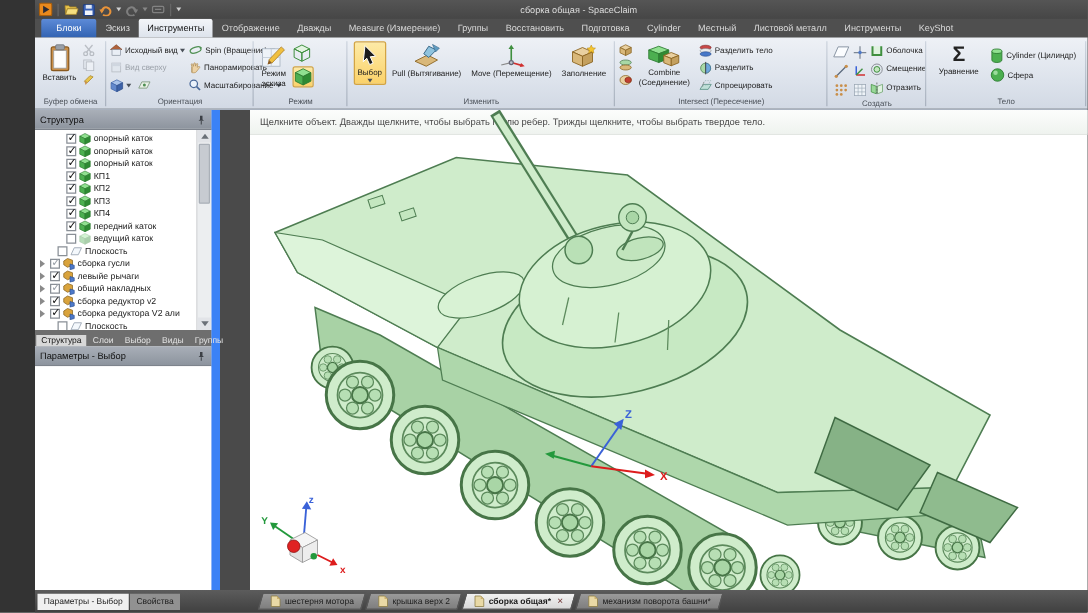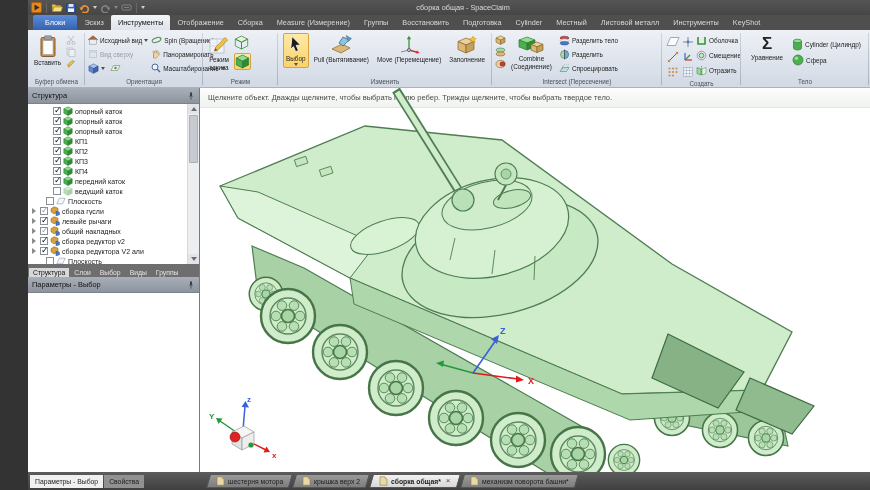--- a/index.html
+++ b/index.html
@@ -28,21 +28,21 @@
   .bigbtn.sel{background:linear-gradient(#fdeaa6,#fbd26a);border-color:#d3a443;}
   .minicol{display:flex;flex-direction:column;gap:2px;padding-top:2px;}
   .rcol{display:flex;flex-direction:column;}
   .sitem{display:flex;align-items:center;gap:2px;font-size:6.4px;height:14px;white-space:nowrap;color:#1c1c1c;}
   .sitem.dis{color:#9aa0a8;}
   .ic{flex:none;display:block;}
   .hl{background:linear-gradient(#fdeaa6,#fbd26a);border:1px solid #d3a443;border-radius:2px;padding:0;line-height:0;}
   .sigma{font-size:17px;line-height:18px;font-weight:bold;color:#222;}
   .igrid{display:grid;grid-template-columns:15px 15px;grid-auto-rows:15px;align-items:center;justify-items:center;padding-top:1px;}
   
-  .leftpanel{position:absolute;left:0;top:88px;width:172px;bottom:18px;background:#f2f2f2;border-right:1px solid #3b82f6;box-sizing:border-box;display:flex;flex-direction:column;}
+  .leftpanel{position:absolute;left:0;top:88px;width:148px;bottom:18px;background:#f2f2f2;border-right:7px solid #3b82f6;box-sizing:border-box;display:flex;flex-direction:column;}
   .phead{height:15px;flex:none;background:linear-gradient(#a9afb8,#8d949e);color:#101010;font-size:7.4px;display:flex;align-items:center;justify-content:space-between;padding:0 4px;border-bottom:1px solid #7d838c;}
   .tree{flex:none;height:160px;background:#fff;position:relative;overflow:hidden;padding-top:2px;box-sizing:border-box;}
   .trow{display:flex;align-items:center;height:10px;font-size:7px;color:#1a1a1a;gap:2px;}
   .pad-child{padding-left:25px;}.pad-l1{padding-left:18px;}.pad-asm{padding-left:4px;}
   .exp{width:0;height:0;border-top:3px solid transparent;border-bottom:3px solid transparent;border-left:4px solid #8a8a8a;display:inline-block;margin-right:2px;flex:none;}
   .cb{width:8px;height:8px;border:1px solid #898f96;background:#fff;flex:none;position:relative;box-sizing:border-box;}
   .cb.checked::before,.cb.mixed::before{content:"\2713";position:absolute;left:0;top:-2px;font-size:9px;line-height:9px;color:#111;}
   .cb.mixed::before{color:#9aa0a8;}
   .ticon{width:10px;height:10px;flex:none;}
   .ticon.faded{opacity:.4;}
@@ -147,21 +147,21 @@
       <span class="qsep"></span>
       <span class="car"></span>
     </div>
   </div>
 
   <div class="tabrow">
     <div class="mtab file">Блоки</div>
     <div class="mtab">Эскиз</div>
     <div class="mtab active">Инструменты</div>
     <div class="mtab">Отображение</div>
-    <div class="mtab">Сборка</div>
+    <div class="mtab">Дважды</div>
     <div class="mtab">Measure (Измерение)</div>
     <div class="mtab">Группы</div>
     <div class="mtab">Восстановить</div>
     <div class="mtab">Подготовка</div>
     <div class="mtab">Cylinder</div>
     <div class="mtab">Местный</div>
     <div class="mtab">Листовой металл</div>
     <div class="mtab">Инструменты</div>
     <div class="mtab">KeyShot</div>
   </div>

